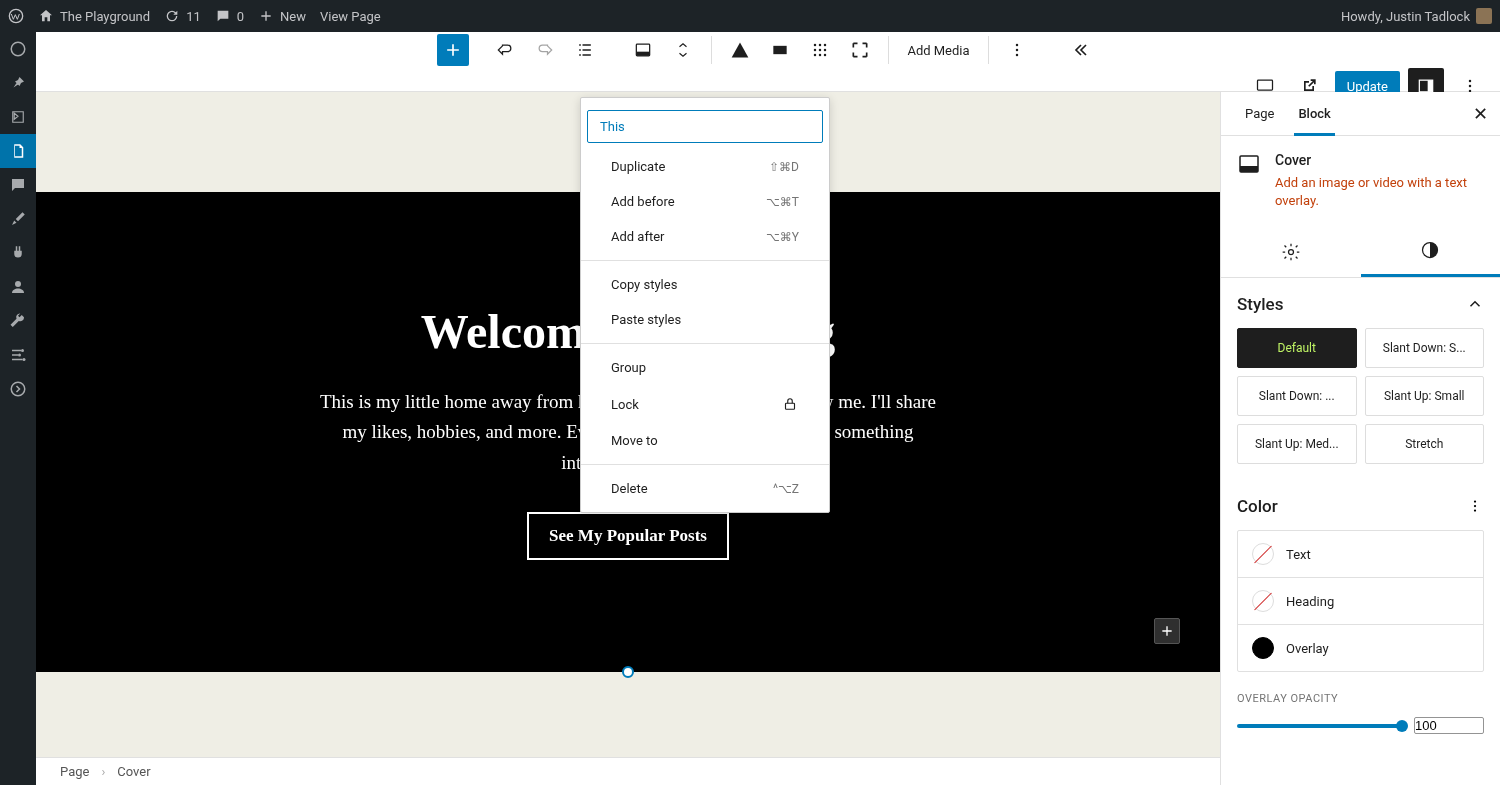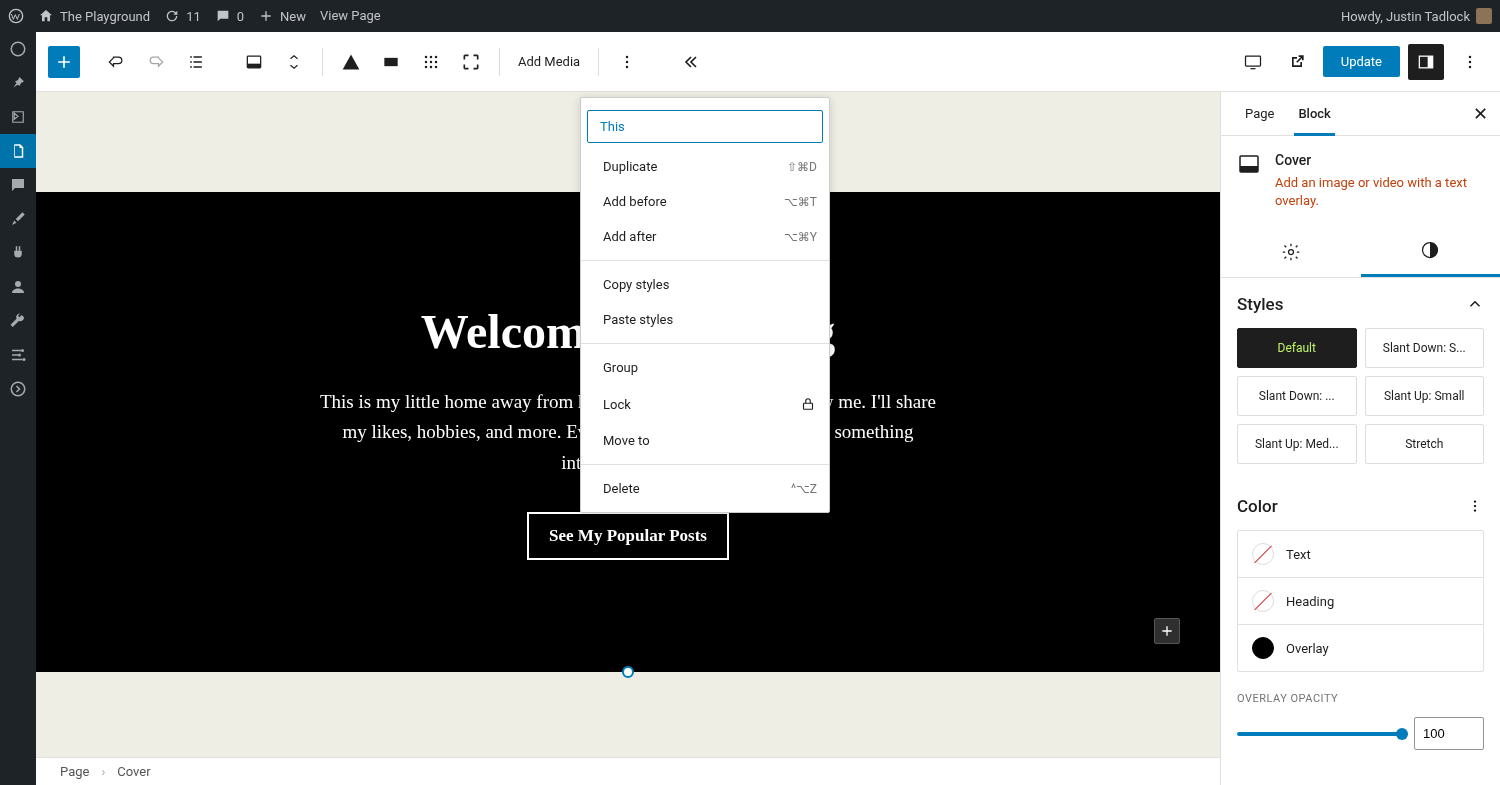--- a/index.html
+++ b/index.html
@@ -1,62 +1,62 @@
 <!DOCTYPE html>
 <html><head>
 <meta charset="utf-8">
 <style>
 * { box-sizing: border-box; margin: 0; padding: 0; }
 body { font-family: -apple-system, BlinkMacSystemFont, "Segoe UI", Roboto, sans-serif; font-size: 13px; color: #1e1e1e; background: #f0f0f1; overflow: hidden; }
 
 
 .admin-bar { height: 32px; background: #1d2327; color: #c3c4c7; display: flex; align-items: center; padding: 0 8px; justify-content: space-between; }
-.admin-bar-left, .admin-bar-right { display: flex; align-items: flex-start; gap: 14px; }
+.admin-bar-left, .admin-bar-right { display: flex; align-items: center; gap: 14px; }
 .admin-bar-item { display: flex; align-items: center; gap: 6px; color: #c3c4c7; cursor: pointer; }
 .admin-bar svg { width: 16px; height: 16px; fill: #c3c4c7; }
 .avatar { width: 16px; height: 16px; background: #8b7355; border-radius: 2px; }
 
 
 .admin-sidebar { position: absolute; left: 0; top: 32px; bottom: 0; width: 36px; background: #1d2327; display: flex; flex-direction: column; }
 .admin-sidebar-item { width: 36px; height: 34px; display: flex; align-items: center; justify-content: center; cursor: pointer; }
 .admin-sidebar-item.active { background: #0073aa; }
 .admin-sidebar-item svg { width: 18px; height: 18px; fill: #a7aaad; }
 .admin-sidebar-item.active svg { fill: #fff; }
 
 
-.editor-toolbar { position: absolute; left: 36px; right: 0; top: 32px; height: 60px; background: #fff; border-bottom: 1px solid #e0e0e0; display: flex; align-items: center; padding: 0 12px; }
+.editor-toolbar { position: absolute; left: 36px; right: 0; top: 32px; height: 60px; background: #fff; border-bottom: 1px solid #e0e0e0; display: flex; align-items: center; padding: 0 12px; flex-direction: column; }
 .toolbar-left { display: flex; align-items: center; gap: 4px; }
 .toolbar-right { margin-left: auto; display: flex; align-items: center; gap: 8px; }
 .add-block-btn { width: 32px; height: 32px; background: #007cba; border-radius: 2px; display: flex; align-items: center; justify-content: center; cursor: pointer; }
 .add-block-btn svg { fill: #fff; width: 20px; height: 20px; }
 .toolbar-btn { width: 36px; height: 36px; display: flex; align-items: center; justify-content: center; cursor: pointer; border-radius: 2px; }
 .toolbar-btn svg { width: 20px; height: 20px; fill: #1e1e1e; }
 .toolbar-sep { width: 1px; height: 28px; background: #ddd; margin: 0 6px; }
-.update-btn { background: #007cba; color: #fff; padding: 8px 18px; border-radius: 2px; font-size: 13px; cursor: pointer; }
+.update-btn { background: #007cba; color: #fff; padding: 8px 12px; border-radius: 2px; font-size: 13px; cursor: pointer; }
 .settings-btn { width: 36px; height: 36px; background: #1e1e1e; display: flex; align-items: center; justify-content: center; border-radius: 2px; cursor: pointer; }
 .settings-btn svg { fill: #fff; width: 20px; height: 20px; }
 .add-media-text { font-size: 13px; padding: 0 8px; cursor: pointer; }
 .stacked-chevrons { display: flex; flex-direction: column; gap: 0; }
 .stacked-chevrons svg { width: 14px; height: 10px; }
 
 
 .canvas { position: absolute; left: 36px; right: 280px; top: 92px; bottom: 0; background: #efeee5; overflow: auto; }
 .cover-block { margin-top: 100px; height: 480px; background: #000; color: #fff; display: flex; flex-direction: column; align-items: center; justify-content: center; position: relative; }
 .cover-heading { font-family: Georgia, serif; font-size: 48px; font-weight: 700; }
 .cover-text { font-family: Georgia, serif; font-size: 19px; text-align: center; max-width: 640px; margin-top: 28px; line-height: 1.6; }
 .cover-btn { margin-top: 34px; border: 2px solid #fff; padding: 12px 20px; font-family: Georgia, serif; font-size: 17px; font-weight: 600; background: transparent; color: #fff; }
 .cover-add { position: absolute; right: 40px; bottom: 28px; width: 26px; height: 26px; background: #2f2f2f; border: 1px solid #555; display: flex; align-items: center; justify-content: center; border-radius: 2px; cursor: pointer; }
 .cover-add svg { fill: #fff; width: 16px; height: 16px; }
 .cover-resize { position: absolute; bottom: -6px; left: 50%; width: 12px; height: 12px; background: #fff; border: 2px solid #007cba; border-radius: 50%; transform: translateX(-50%); cursor: ns-resize; }
 
 
 .dropdown { position: absolute; left: 580px; top: 97px; width: 250px; background: #fff; border: 1px solid #ccc; border-radius: 2px; box-shadow: 0 2px 10px rgba(0,0,0,0.15); z-index: 100; }
 .dropdown-group { padding: 6px 0; border-bottom: 1px solid #e0e0e0; }
 .dropdown-group:last-child { border-bottom: none; }
-.dropdown-item { display: flex; align-items: center; justify-content: space-between; padding: 10px 12px; cursor: pointer; font-size: 13px; margin-left: 10px; }
+.dropdown-item { display: flex; align-items: center; justify-content: space-between; padding: 10px 30px; cursor: pointer; font-size: 13px; }
 .dropdown-item.focused { margin: 6px; border: 1.5px solid #007cba; border-radius: 2px; color: #007cba; padding: 8px 12px; }
 .shortcut { color: #757575; font-size: 12px; }
 .dropdown-item svg { width: 18px; height: 18px; fill: #1e1e1e; }
 
 
 .right-sidebar { position: absolute; right: 0; top: 92px; bottom: 0; width: 280px; background: #fff; border-left: 1px solid #e0e0e0; overflow: auto; }
 .sidebar-tabs { display: flex; border-bottom: 1px solid #e0e0e0; align-items: center; padding: 0 12px; }
 .sidebar-tab { padding: 14px 12px; font-size: 13px; cursor: pointer; position: relative; }
 .sidebar-tab.active { font-weight: 500; }
 .sidebar-tab.active::after { content: ''; position: absolute; bottom: -1px; left: 8px; right: 8px; height: 3px; background: #007cba; }
@@ -78,21 +78,21 @@
 .color-panel { border: 1px solid #e0e0e0; border-radius: 2px; }
 .color-row { display: flex; align-items: center; gap: 12px; padding: 12px 14px; cursor: pointer; border-bottom: 1px solid #e0e0e0; }
 .color-row:last-child { border-bottom: none; }
 .color-swatch { width: 22px; height: 22px; border-radius: 50%; border: 1px solid #ddd; position: relative; background: #fff; }
 .color-swatch.none::after { content: ''; position: absolute; top: 50%; left: -2px; right: -2px; height: 1px; background: #cc1818; transform: rotate(-45deg); }
 .color-swatch.black { background: #000; border-color: #000; }
 .opacity-label { font-size: 11px; text-transform: uppercase; color: #757575; letter-spacing: 0.5px; margin-top: 20px; margin-bottom: 12px; }
 .opacity-row { display: flex; align-items: center; gap: 12px; }
 .opacity-slider { flex: 1; height: 4px; background: #007cba; border-radius: 2px; position: relative; }
 .opacity-thumb { position: absolute; right: -6px; top: -4px; width: 12px; height: 12px; background: #007cba; border-radius: 50%; }
-.opacity-input { width: 70px; padding: 8px; border: 1px solid #949494; border-radius: 2px; text-align: left; font-size: 13px; }
+.opacity-input { width: 70px; padding: 0; border: 1px solid #949494; border-radius: 2px; text-align: left; font-size: 13px; }
 
 
 .breadcrumb { position: absolute; left: 36px; right: 280px; bottom: 0; height: 28px; background: #fff; border-top: 1px solid #e0e0e0; display: flex; align-items: center; padding: 0 24px; gap: 12px; font-size: 13px; color: #555; }
 .breadcrumb-sep { color: #aaa; }
 </style>
 </head>
 <body>
 
 <div class="admin-bar">
   <div class="admin-bar-left">

